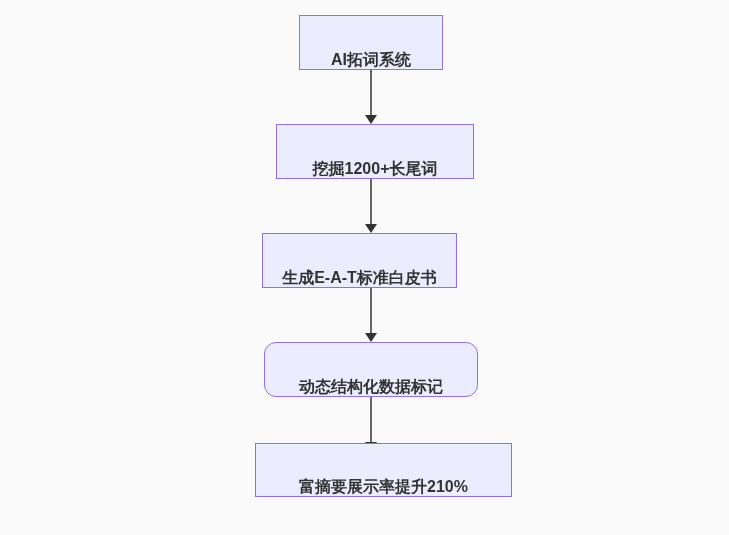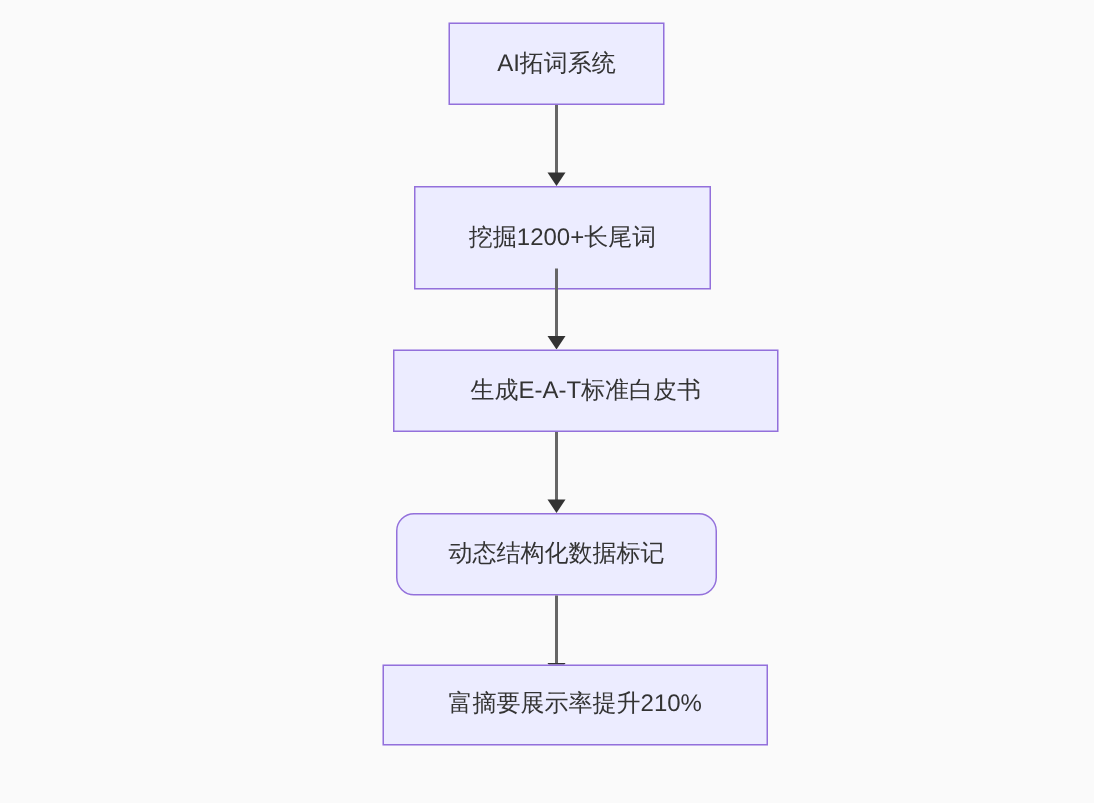--- a/index.html
+++ b/index.html
@@ -11,33 +11,34 @@
     width: 729px;
     height: 535px;
     background: var(--bg, #fafafa);
     font-family: "Liberation Sans", sans-serif;
     overflow: hidden;
   }
   .node {
     position: absolute;
     box-sizing: border-box;
     display: flex;
-    align-items: center;
+    align-items: flex-end;
     justify-content: center;
     background: var(--node-fill, #ECECFF);
     border: 1px solid var(--node-border, #9370DB);
     color: var(--text-color, #333333);
     font-size: 16px;
     line-height: 1.2;
     text-align: center;
     white-space: nowrap;
+    font-weight: bold;
   }
   #node-1 { left: 299px; top: 15px;  width: 144px; height: 55px; }
-  #node-2 { left: 276px; top: 124px; width: 198px; height: 69px; }
-  #node-3 { left: 262px; top: 233px; width: 257px; height: 55px; }
+  #node-2 { left: 276px; top: 124px; width: 198px; height: 55px; }
+  #node-3 { left: 262px; top: 233px; width: 195px; height: 55px; }
   #node-4 { left: 264px; top: 342px; width: 214px; height: 55px; border-radius: 12px; }
   #node-5 { left: 255px; top: 443px; width: 257px; height: 54px; }
 
   .arrow {
     position: absolute;
     left: 365px;
     width: 13px;
   }
   #arrow-1 { top: 70px;  height: 54px; }
   #arrow-2 { top: 179px; height: 54px; }

